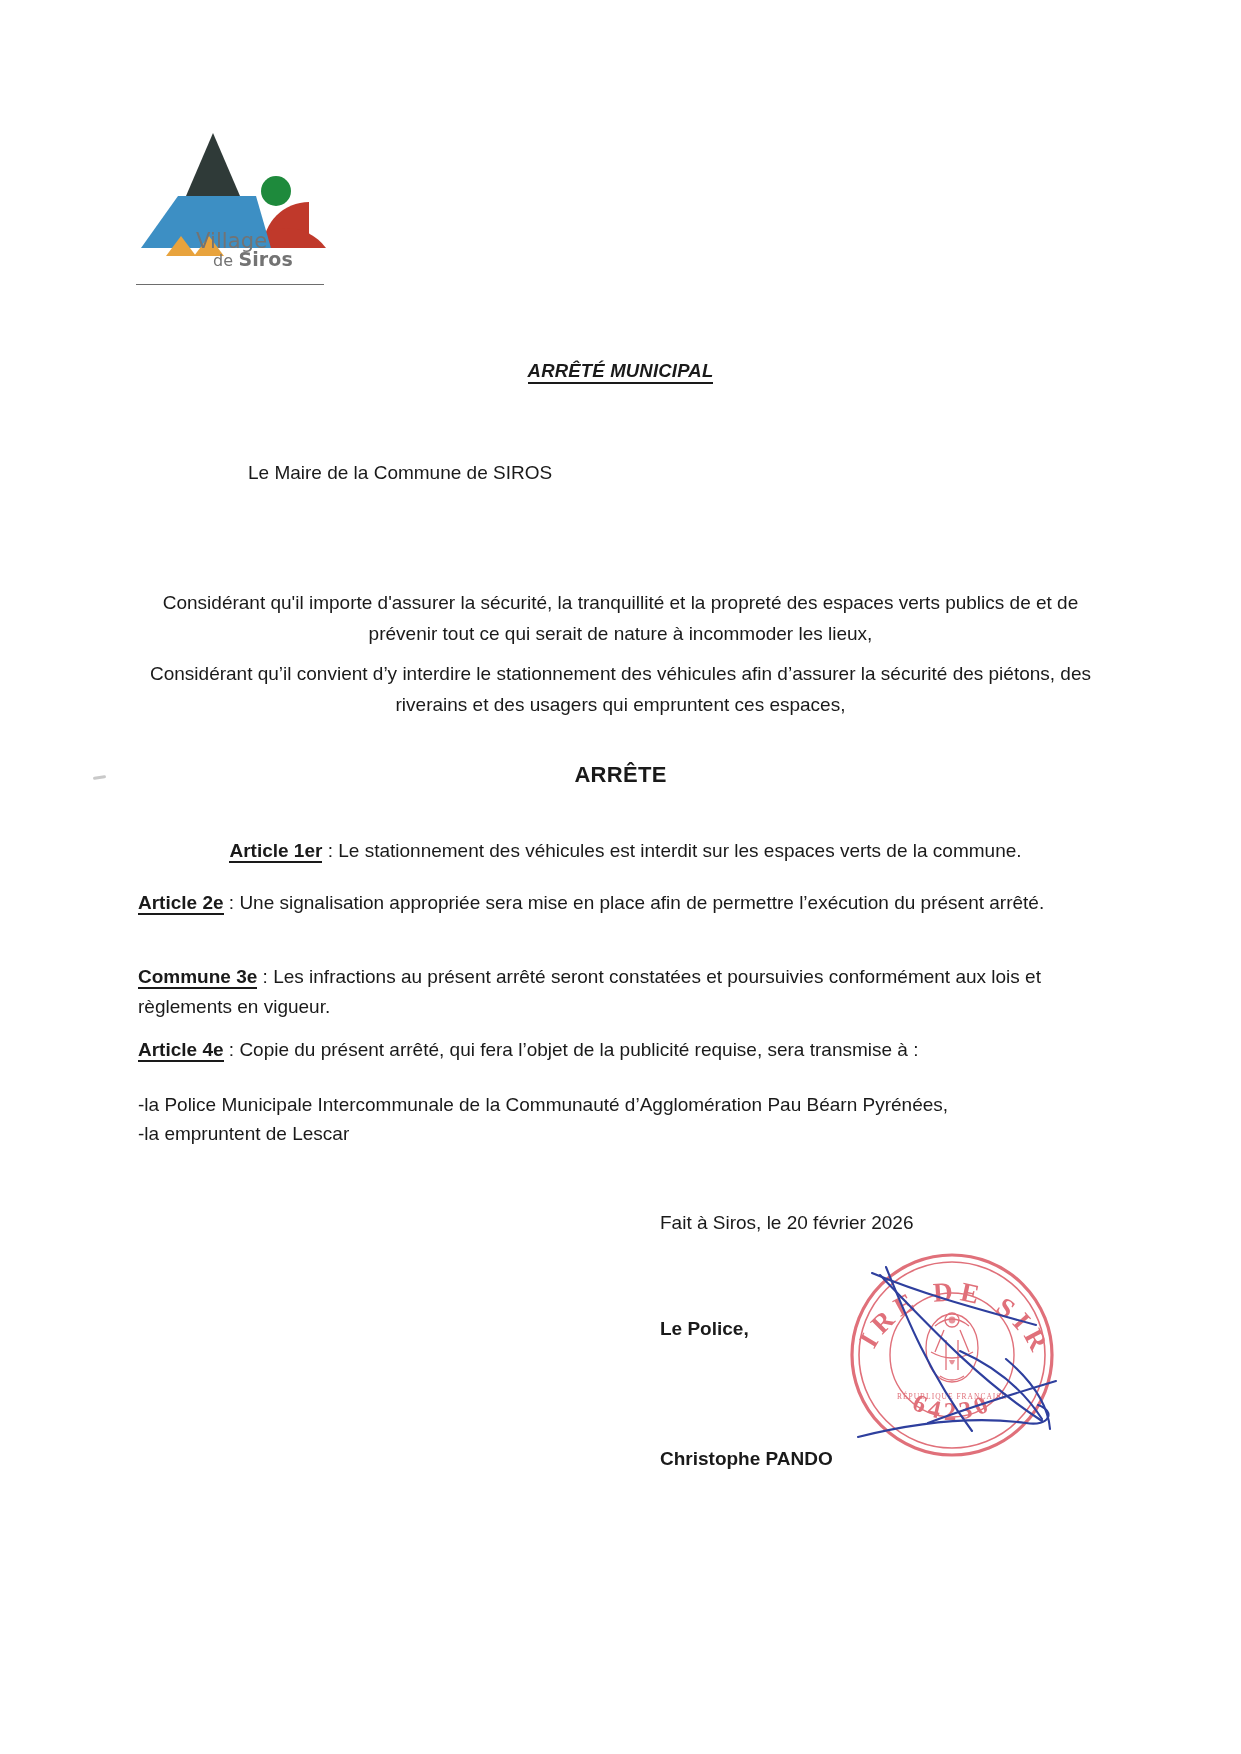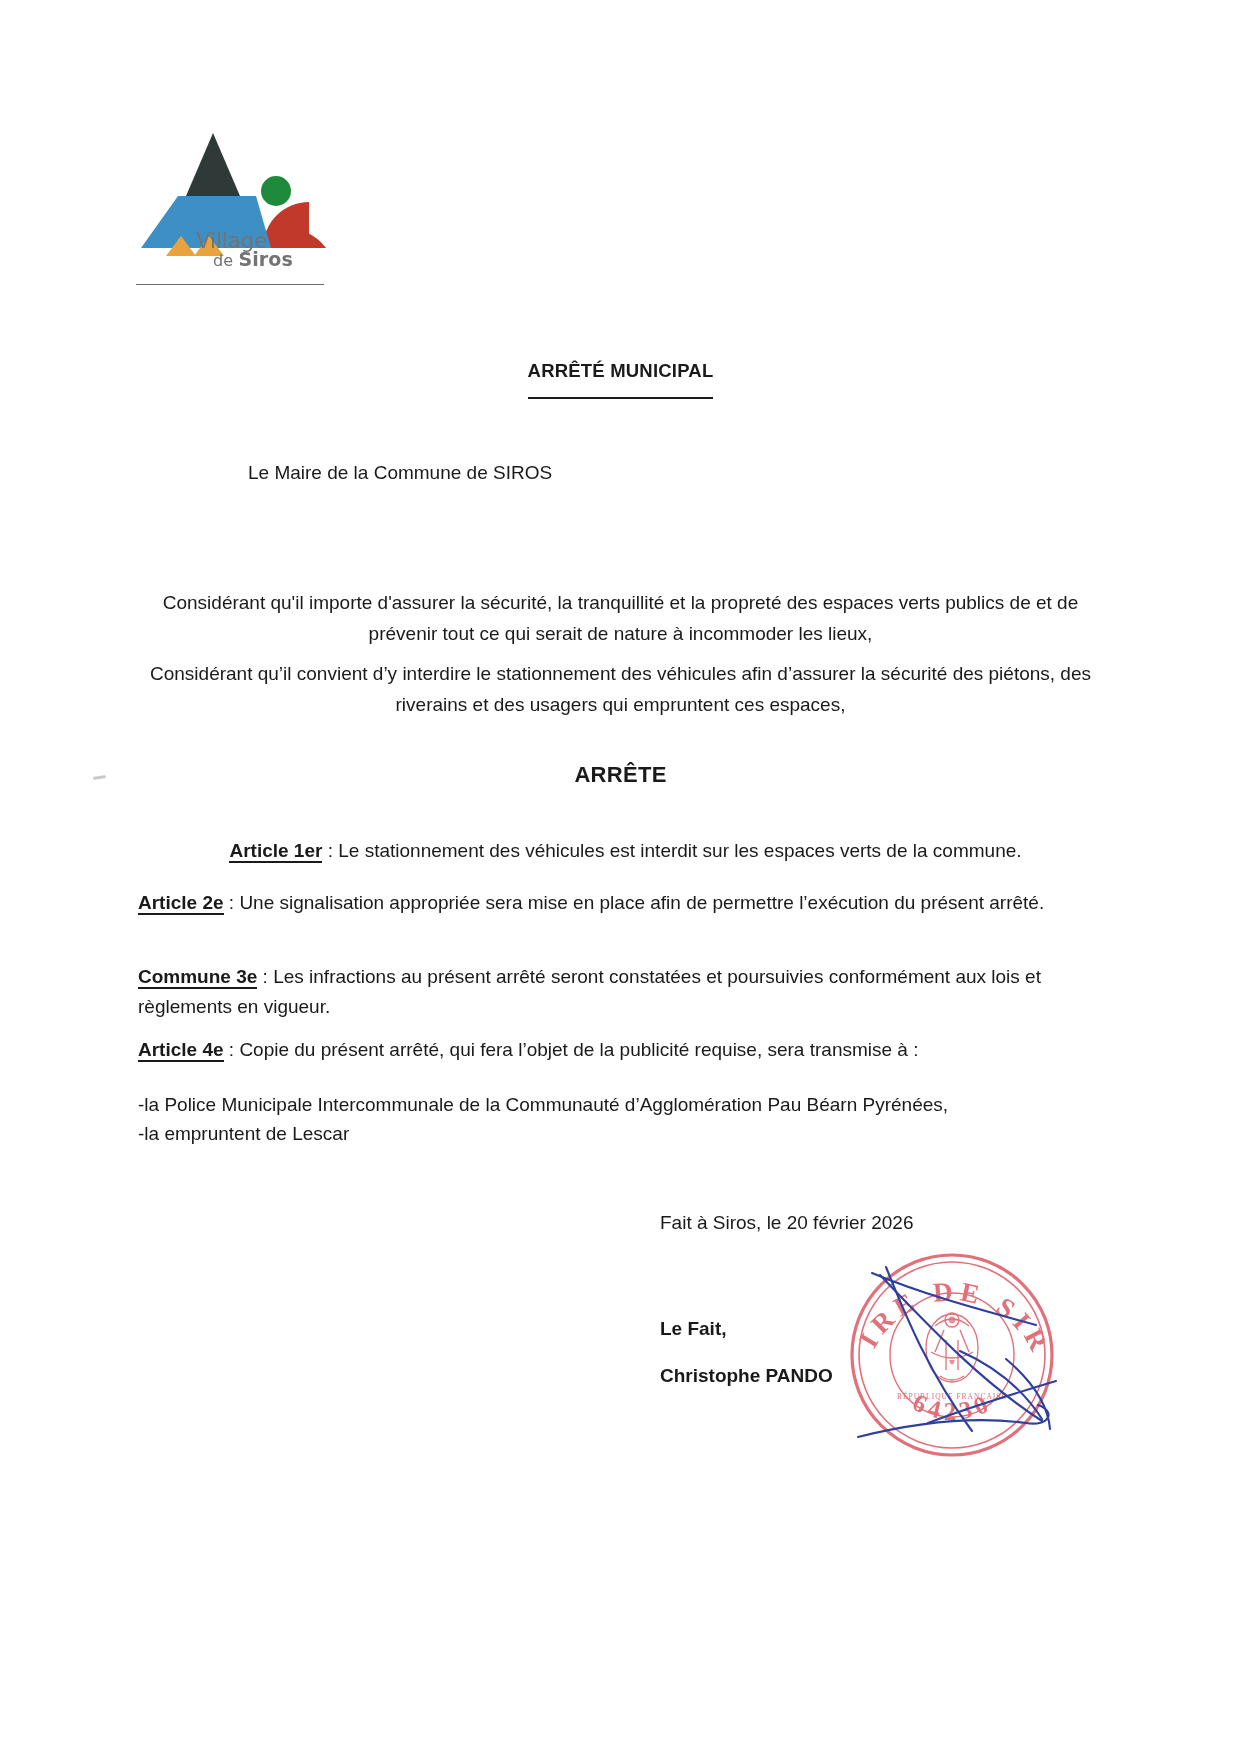--- a/index.html
+++ b/index.html
@@ -70,21 +70,22 @@
     left: 0;
     top: 360px;
     width: 1241px;
     text-align: center;
     font-size: 18.5px;
     font-weight: 700;
     letter-spacing: .2px;
   }
   .doc-title span {
     border-bottom: 2px solid #1a1a1a;
-    padding-bottom: 16px;
+    padding-bottom: 1px;
+    font-style: italic;
   }
 
   .intro {
     position: absolute;
     left: 248px;
     top: 462px;
     font-size: 19px;
     font-weight: 400;
   }
 
@@ -157,21 +158,21 @@
   .signature-title {
     position: absolute;
     left: 660px;
     top: 1318px;
     font-size: 19px;
     font-weight: 700;
   }
   .signature-name {
     position: absolute;
     left: 660px;
-    top: 1365px;
+    top: 1448px;
     font-size: 19px;
     font-weight: 700;
   }
 
   
   .stamp {
     position: absolute;
     left: 845px;
     top: 1248px;
     width: 215px;
@@ -256,21 +257,21 @@
   <div class="article article-4">
     <span class="art-label">Article 4e</span><span> : Copie du présent arrêté, qui fera l’objet de la publicité requise, sera transmise à :</span>
   </div>
 
   <div class="recipients">
     <div>-la Police Municipale Intercommunale de la Communauté d’Agglomération Pau Béarn Pyrénées,</div>
     <div>-la empruntent de Lescar</div>
   </div>
 
   <div class="date-line">Fait à Siros, le 20 février 2026</div>
-  <div class="signature-title">Le Fait,</div>
+  <div class="signature-title">Le Police,</div>
   <div class="signature-name">Christophe PANDO</div>
 
   <div class="stamp">
     <svg width="215" height="215" viewBox="0 0 215 215" xmlns="http://www.w3.org/2000/svg">
       <defs>
         <path id="arcTop" d="M 25,112 A 87,87 0 0 1 190,112" fill="none"></path>
         <path id="arcBottom" d="M 32,118 A 80,80 0 0 0 183,118" fill="none"></path>
       </defs>
       <circle cx="107" cy="107" r="100" fill="none" stroke="#e0707a" stroke-width="3.2"></circle>
       <circle cx="107" cy="107" r="93" fill="none" stroke="#e0707a" stroke-width="1.6"></circle>

